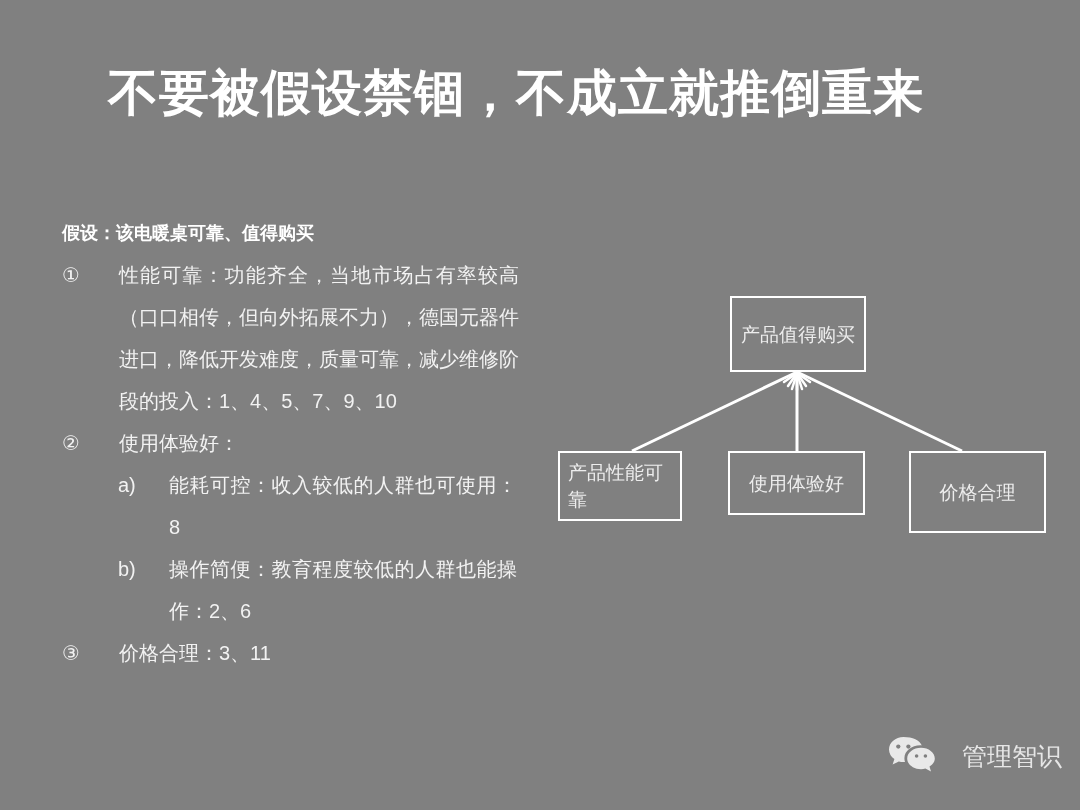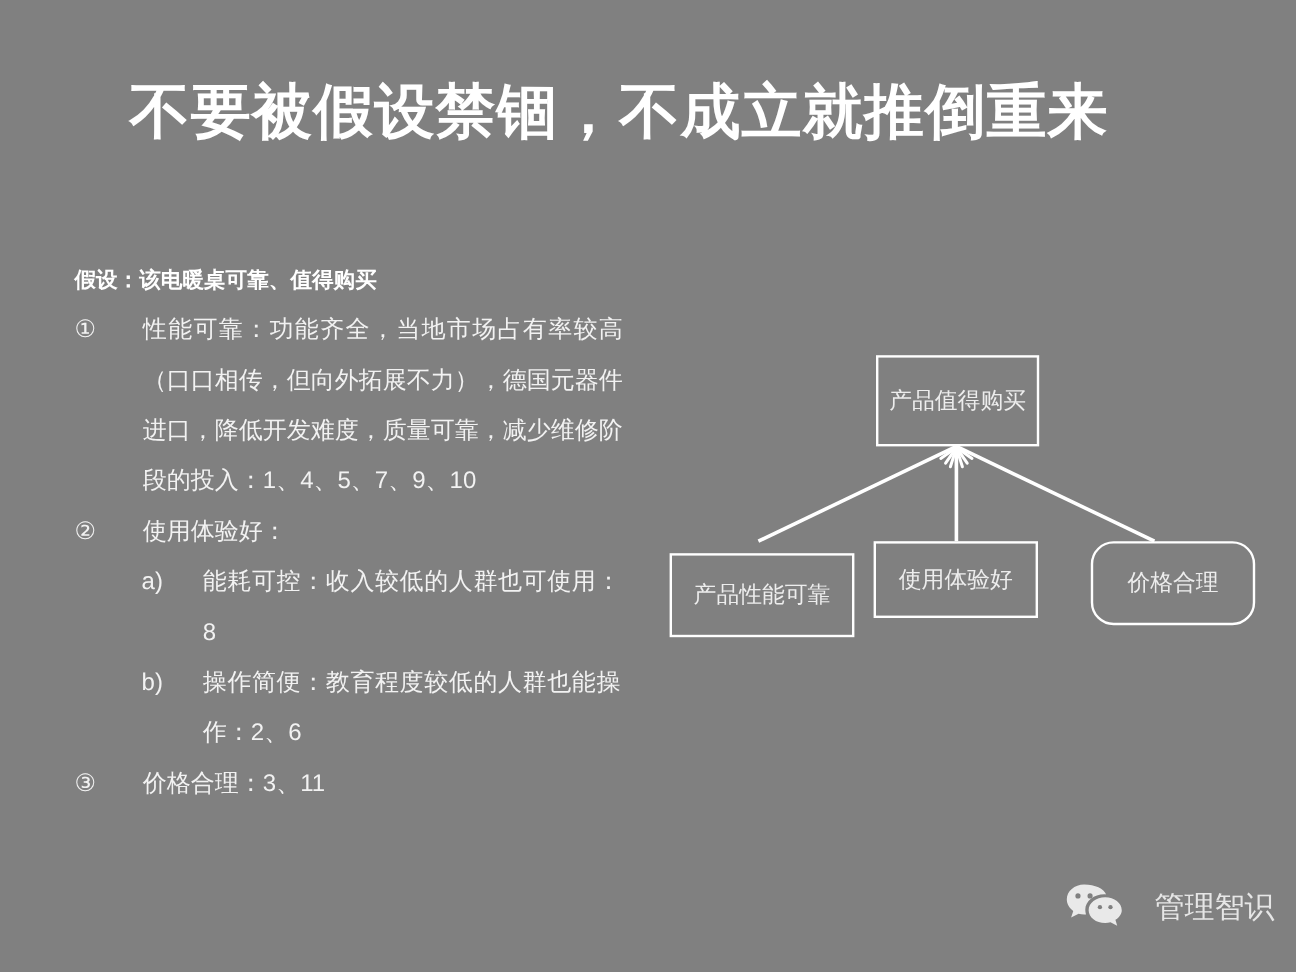--- a/index.html
+++ b/index.html
@@ -123,36 +123,35 @@
     padding: 2px 8px;
   }
   .node-top {
     left: 190px;
     top: 11px;
     width: 136px;
     height: 76px;
   }
   .node-b1 {
     left: 18px;
-    top: 176px;
-    width: 154px;
+    top: 166px;
+    width: 124px;
     height: 70px;
   }
   .node-b2 {
     left: 188px;
     top: 166px;
     width: 137px;
     height: 64px;
   }
   .node-b3 {
     left: 369px;
     top: 166px;
     width: 137px;
-    height: 70px;
-    border-radius: 19px;
+    height: 82px;
   }
 
   
   .watermark {
     position: absolute;
     left: 888px;
     top: 735px;
     display: flex;
     align-items: center;
     gap: 26px;

